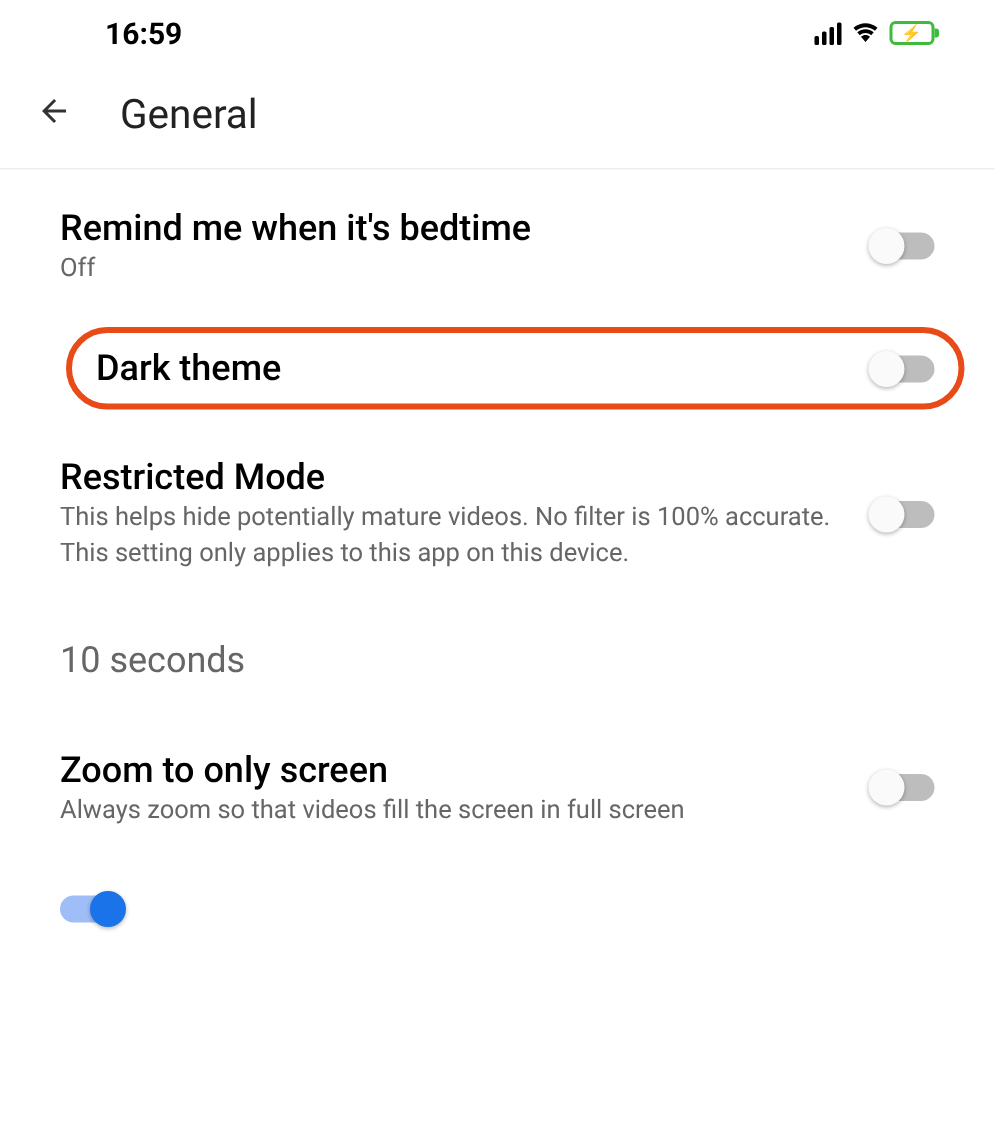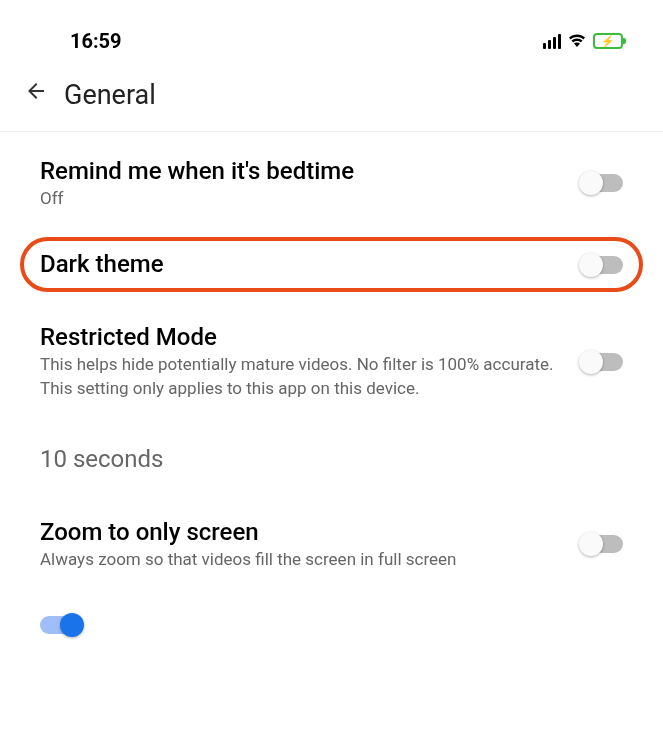--- a/index.html
+++ b/index.html
@@ -13,37 +13,36 @@
       width: 663px;
       height: 756px;
       overflow: hidden;
     }
     .status-bar {
       display: flex;
       justify-content: space-between;
       align-items: center;
       padding: 10px 40px 10px 70px;
       height: 44px;
-      margin-top: 19px;
     }
     .status-time {
       font-size: 20px;
       font-weight: 700;
       color: #000;
     }
     .status-icons {
       display: flex;
       align-items: center;
       gap: 6px;
     }
     .header {
       display: flex;
-      align-items: flex-start;
+      align-items: flex-end;
       padding: 16px 24px 20px 24px;
-      gap: 16px;
+      gap: 32px;
       border-bottom: 1px solid #eee;
     }
     .back-icon {
       font-size: 24px;
       color: #333;
       cursor: pointer;
     }
     .header-title {
       font-size: 27px;
       font-weight: 400;
@@ -116,20 +115,21 @@
       border-radius: 28px;
       left: 20px;
       right: 20px;
       top: 6px;
       bottom: 6px;
       pointer-events: none;
     }
     .row-highlighted {
       padding-top: 18px;
       padding-bottom: 18px;
+      margin-left: 24px;
     }
     .signal-bars {
       display: flex;
       align-items: flex-end;
       gap: 2px;
       height: 16px;
     }
     .signal-bars span {
       width: 3px;
       background: #000;

